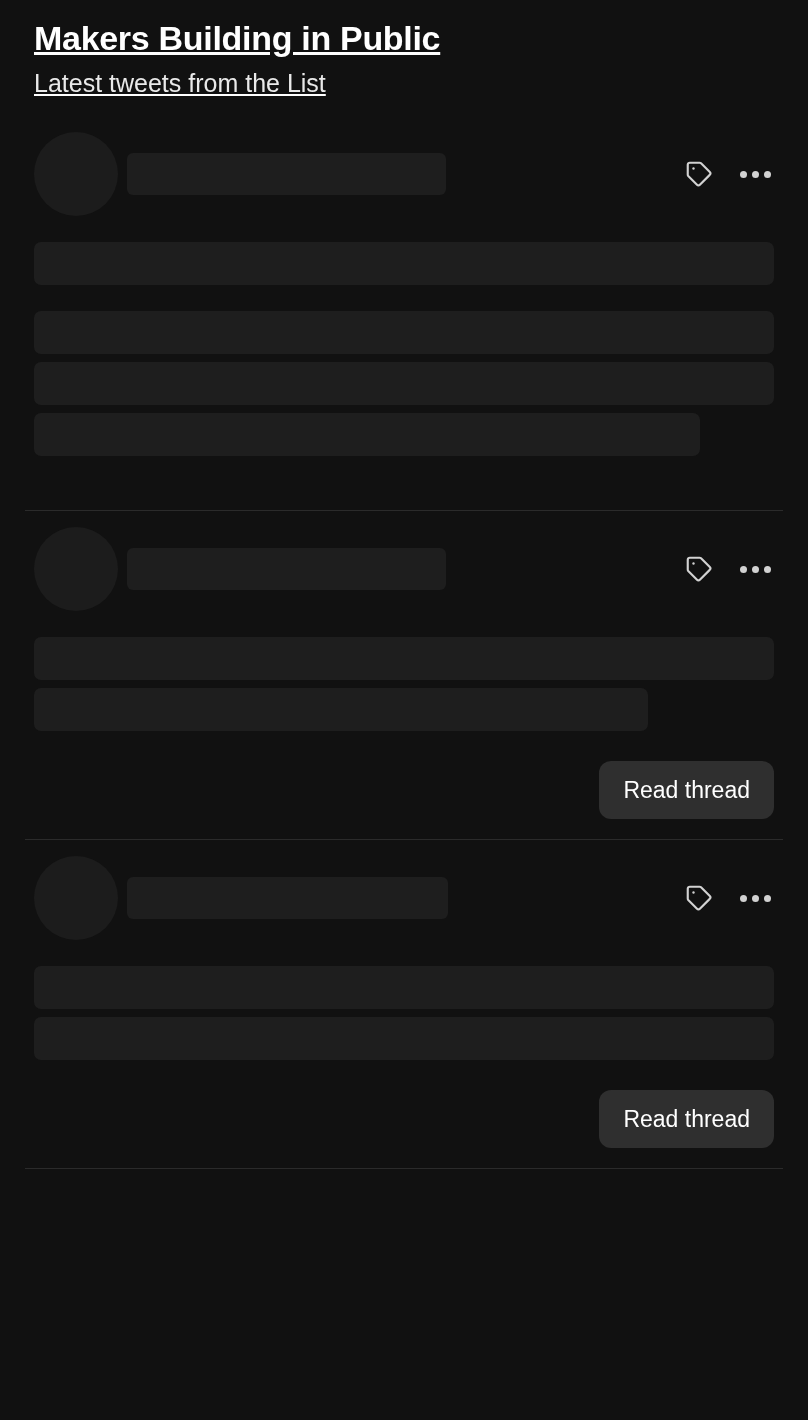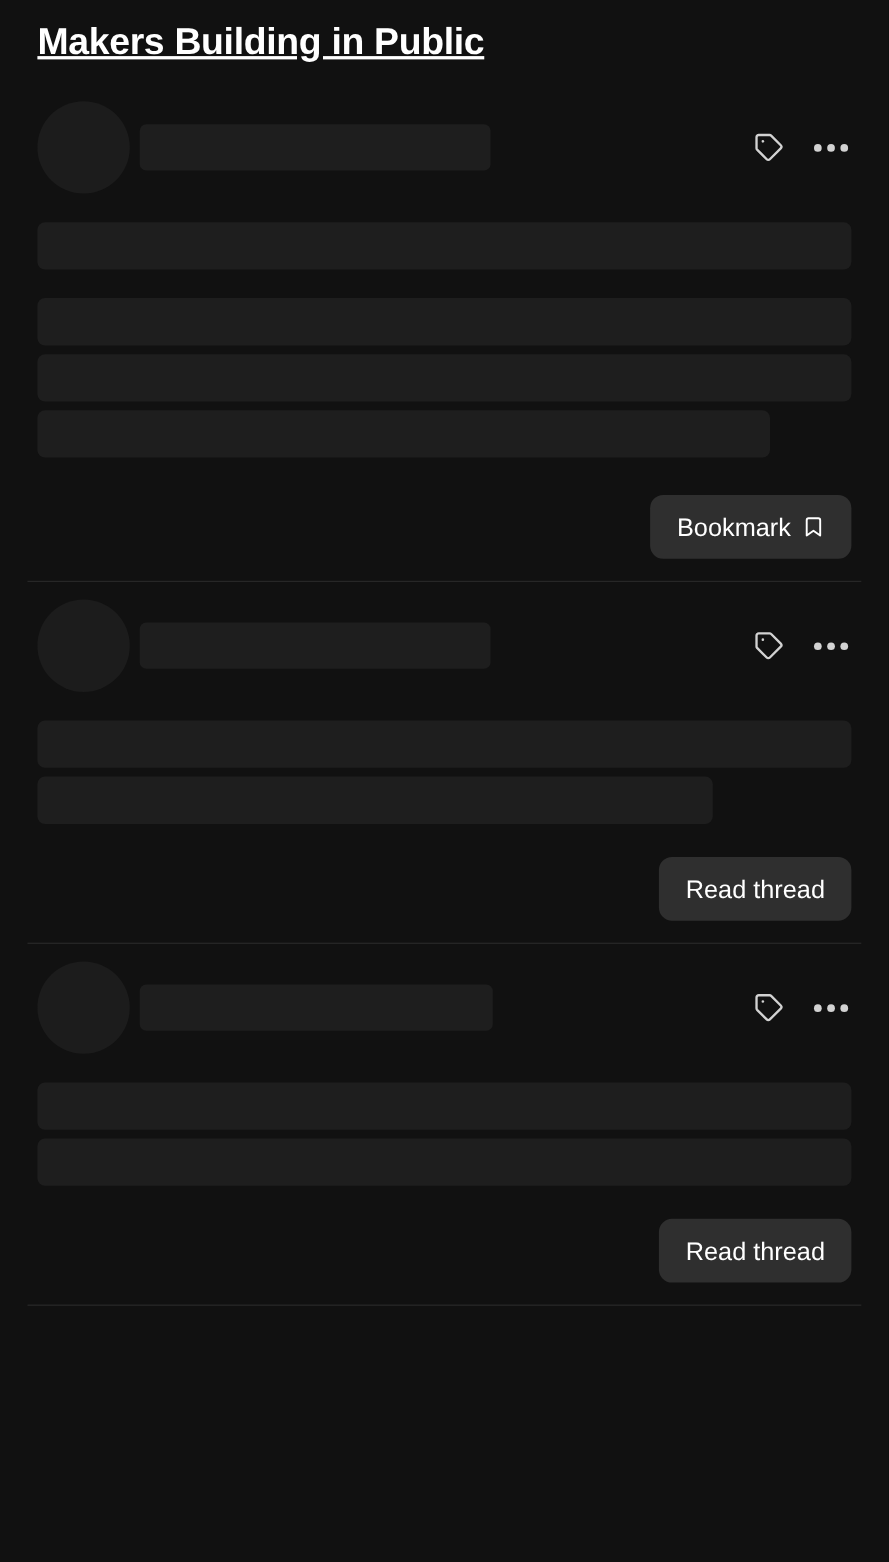--- a/index.html
+++ b/index.html
@@ -159,20 +159,21 @@
   .gap-30 { height: 30px; }
   .gap-34 { height: 34px; }
 </style>
 </head>
 <body>
 
 <div class="app">
 
   <div class="header">
     <div class="page-title">Makers Building in Public</div>
+    <div class="page-subtitle">Latest tweets from the List</div>
   </div>
 
   <div class="feed" id="feed">
       <div class="tweet-card">
         <div class="card-header">
           <div class="avatar-skeleton"></div>
           <div class="name-skeleton" style="width: 319px;"></div>
           <div class="header-spacer"></div>
           <div class="card-actions">
             <div class="icon-btn tag-icon">
@@ -192,30 +193,20 @@
           <div class="gap-26"></div>
           <div class="line-skeleton" style="width: 740px;"></div>
           <div class="gap-26"></div>
           <div class="line-skeleton" style="width: 740px;"></div>
           <div class="gap-8"></div>
           <div class="line-skeleton" style="width: 740px;"></div>
           <div class="gap-8"></div>
           <div class="line-skeleton" style="width: 666px;"></div>
         </div>
         <div class="gap-34"></div>
-        <div class="card-footer">
-          <button class="action-button">
-            <span>Bookmark</span>
-            <span class="bookmark-icon">
-              <svg width="21" height="24" viewBox="0 0 24 24" fill="none" stroke="#ffffff" stroke-width="2" stroke-linecap="round" stroke-linejoin="round">
-                <path d="M19 21l-7-5-7 5V5a2 2 0 0 1 2-2h10a2 2 0 0 1 2 2z"></path>
-              </svg>
-            </span>
-          </button>
-        </div>
         <div class="gap-20"></div>
       </div>
       <div class="card-divider"></div>
       <div class="tweet-card">
         <div class="card-header">
           <div class="avatar-skeleton"></div>
           <div class="name-skeleton" style="width: 319px;"></div>
           <div class="header-spacer"></div>
           <div class="card-actions">
             <div class="icon-btn tag-icon">

